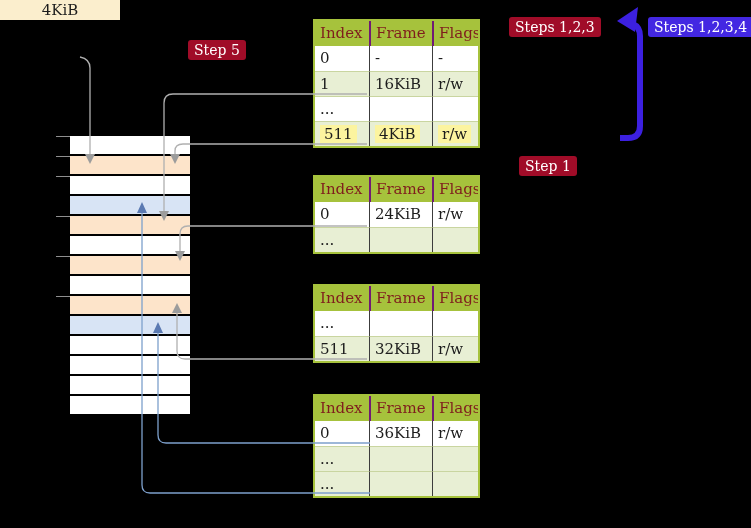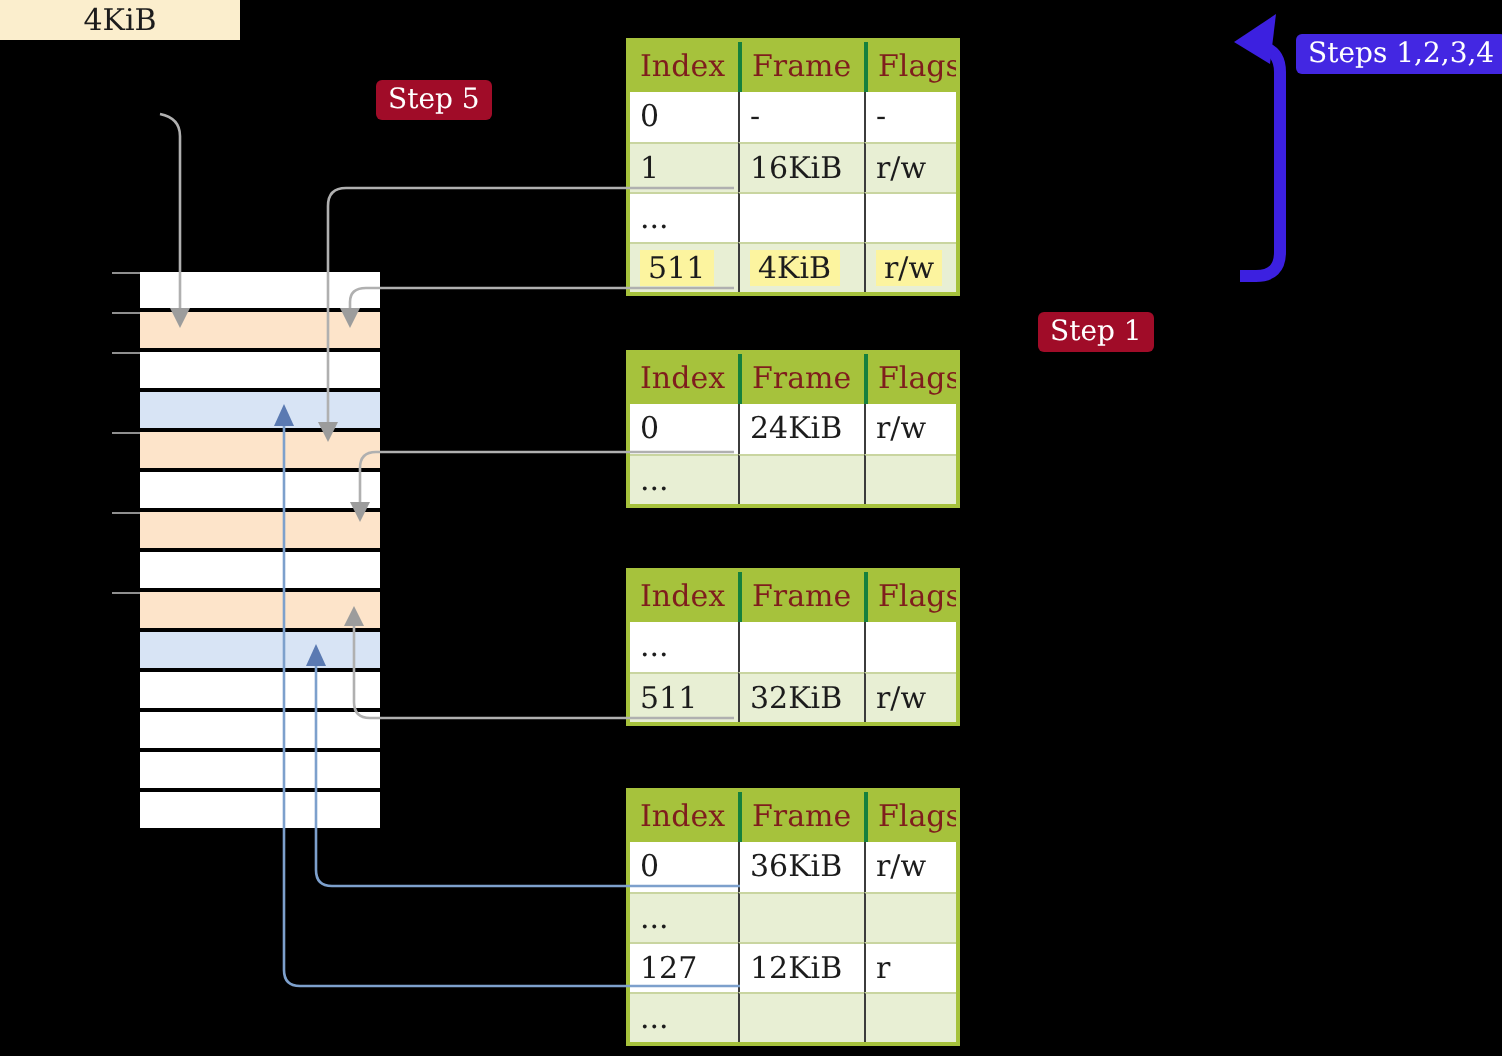--- a/index.html
+++ b/index.html
@@ -37,35 +37,36 @@
   .trow + .trow .tcell{border-top:1px solid #c9d5a0;}
   .thead + .trow .tcell{border-top:none;}
   .tcell{
     box-sizing:border-box;height:25px;line-height:24px;padding-left:5px;
     border-left:1px solid #3c3c3c;overflow:hidden;white-space:nowrap;
   }
   .tcell:nth-child(1){width:54px;border-left:none;}
   .tcell:nth-child(2){width:63px;}
   .tcell:nth-child(3){width:46px;}
   .thead{background:#a6c23c;color:#7f1d1d;font-weight:normal;}
-  .thead .tcell{border-left:2px solid #15803d;height:25px;}
+  .thead .tcell{border-left:2px solid #701a75;height:25px;}
   .thead .tcell:nth-child(1){border-left:none;}
   .shaded{background:#e8efd4;}
   .hl{background:#fcf49f;padding:0 4px;}
   
   #overlay{position:absolute;left:0;top:0;pointer-events:none;}
 </style>
 </head>
 <body>
 
 <div id="canvas">
 
   <div class="frame-label">4KiB</div>
 
   <div class="badge badge-red" id="badge-step0">Step 5</div>
+  <div class="badge badge-red" id="badge-steps123">Steps 1,2,3</div>
   <div class="badge badge-blue" id="badge-steps1234">Steps 1,2,3,4</div>
   <div class="badge badge-red" id="badge-step4">Step 1</div>
 
   <div id="memory">
       <div class="mrow"></div>
       <div class="mrow m-peach"></div>
       <div class="mrow"></div>
       <div class="mrow m-blue"></div>
       <div class="mrow m-peach"></div>
       <div class="mrow"></div>
@@ -156,25 +157,20 @@
       <div class="trow">
         <div class="tcell"><span>0</span></div>
         <div class="tcell"><span>36KiB</span></div>
         <div class="tcell"><span>r/w</span></div>
       </div>
       <div class="trow shaded">
         <div class="tcell"><span>...</span></div>
         <div class="tcell"></div>
         <div class="tcell"></div>
       </div>
-      <div class="trow">
-        <div class="tcell"><span>127</span></div>
-        <div class="tcell"><span>12KiB</span></div>
-        <div class="tcell"><span>r</span></div>
-      </div>
       <div class="trow shaded">
         <div class="tcell"><span>...</span></div>
         <div class="tcell"></div>
         <div class="tcell"></div>
       </div>
     </div>
 
   <svg id="overlay" width="751" height="528" viewBox="0 0 751 528">
 
     <path d="M80 57 Q90 59 90 68 V155" fill="none" stroke-width="1.3" stroke="#b0b0b0"></path>

